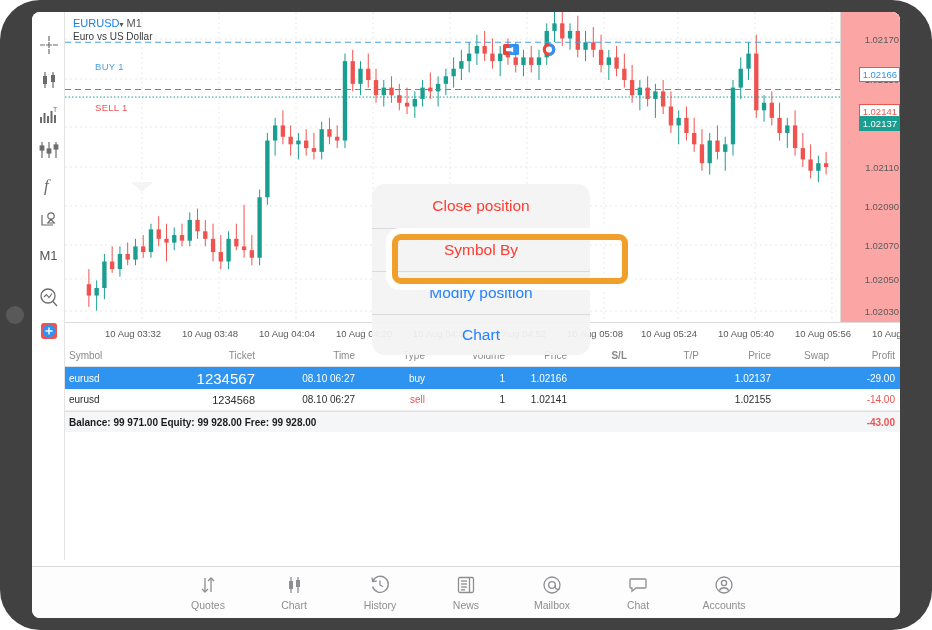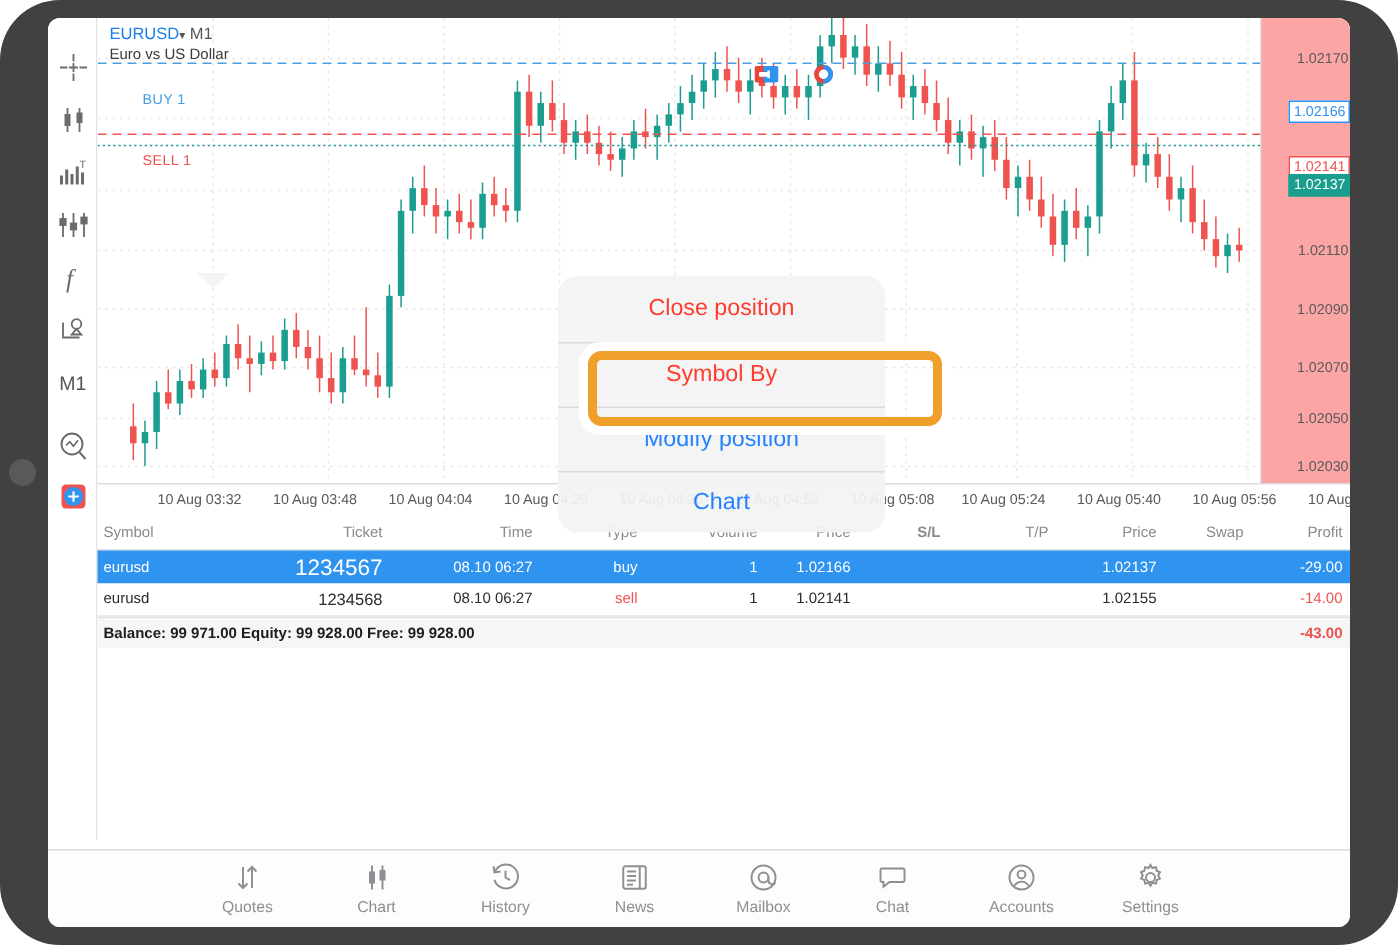--- a/index.html
+++ b/index.html
@@ -711,26 +711,17 @@
           <span>
             <svg width="22" height="22" viewBox="0 0 22 22" fill="none" stroke="#8e8e93" stroke-width="1.3">
               <circle cx="11" cy="11" r="8"></circle>
                 <circle cx="11" cy="9" r="2.6"></circle>
               <path d="M6.3 16.6 a5.3 5.3 0 0 1 9.4 0"></path>
             </svg>
           </span>
           <span class="tlabel">Accounts</span>
         </div>
 
-        <div class="tab">
-          <span>
-            <svg width="22" height="22" viewBox="0 0 22 22" fill="none" stroke="#8e8e93" stroke-width="1.3">
-              <circle cx="11" cy="11" r="3"></circle>
-              <path d="M11 2.6 l1.2 2.1 2.4 -.6 .5 2.4 2.2 1 -1.2 2.1 1.2 2.1 -2.2 1 -.5 2.4 -2.4 -.6 -1.2 2.1 -1.2 -2.1 -2.4 .6 -.5 -2.4 -2.2 -1 1.2 -2.1 -1.2 -2.1 2.2 -1 .5 -2.4 2.4 .6 z"></path>
-            </svg>
-          </span>
-          <span class="tlabel">Settings</span>
-        </div>
       </div>
     </div>
 
   </div>
 </div>
 
 </body></html>

